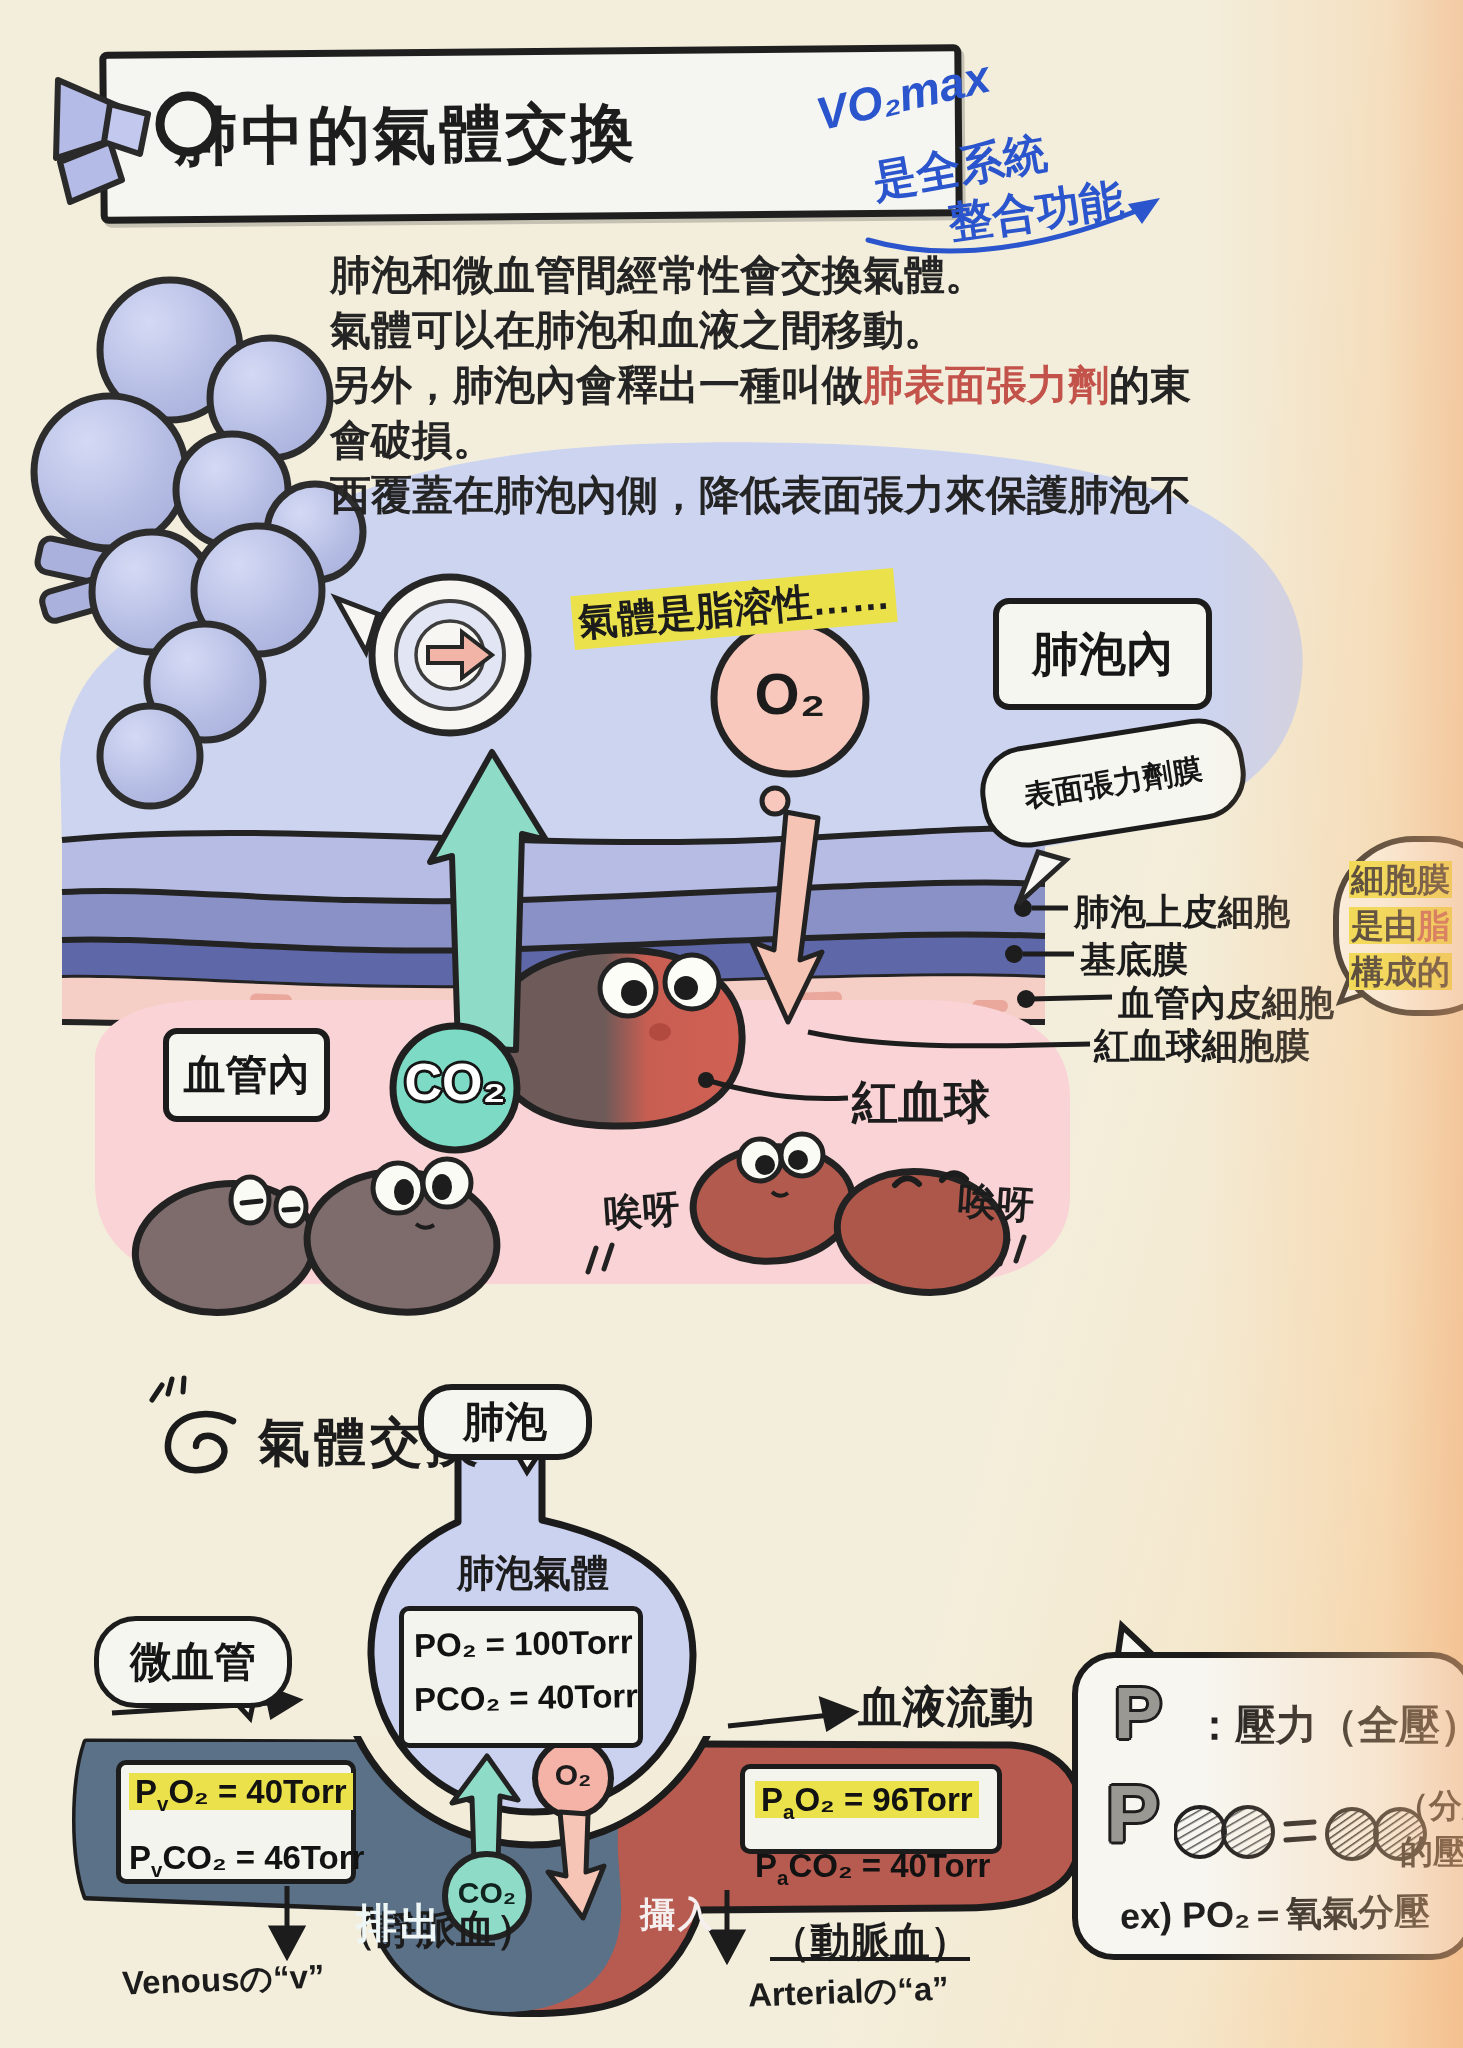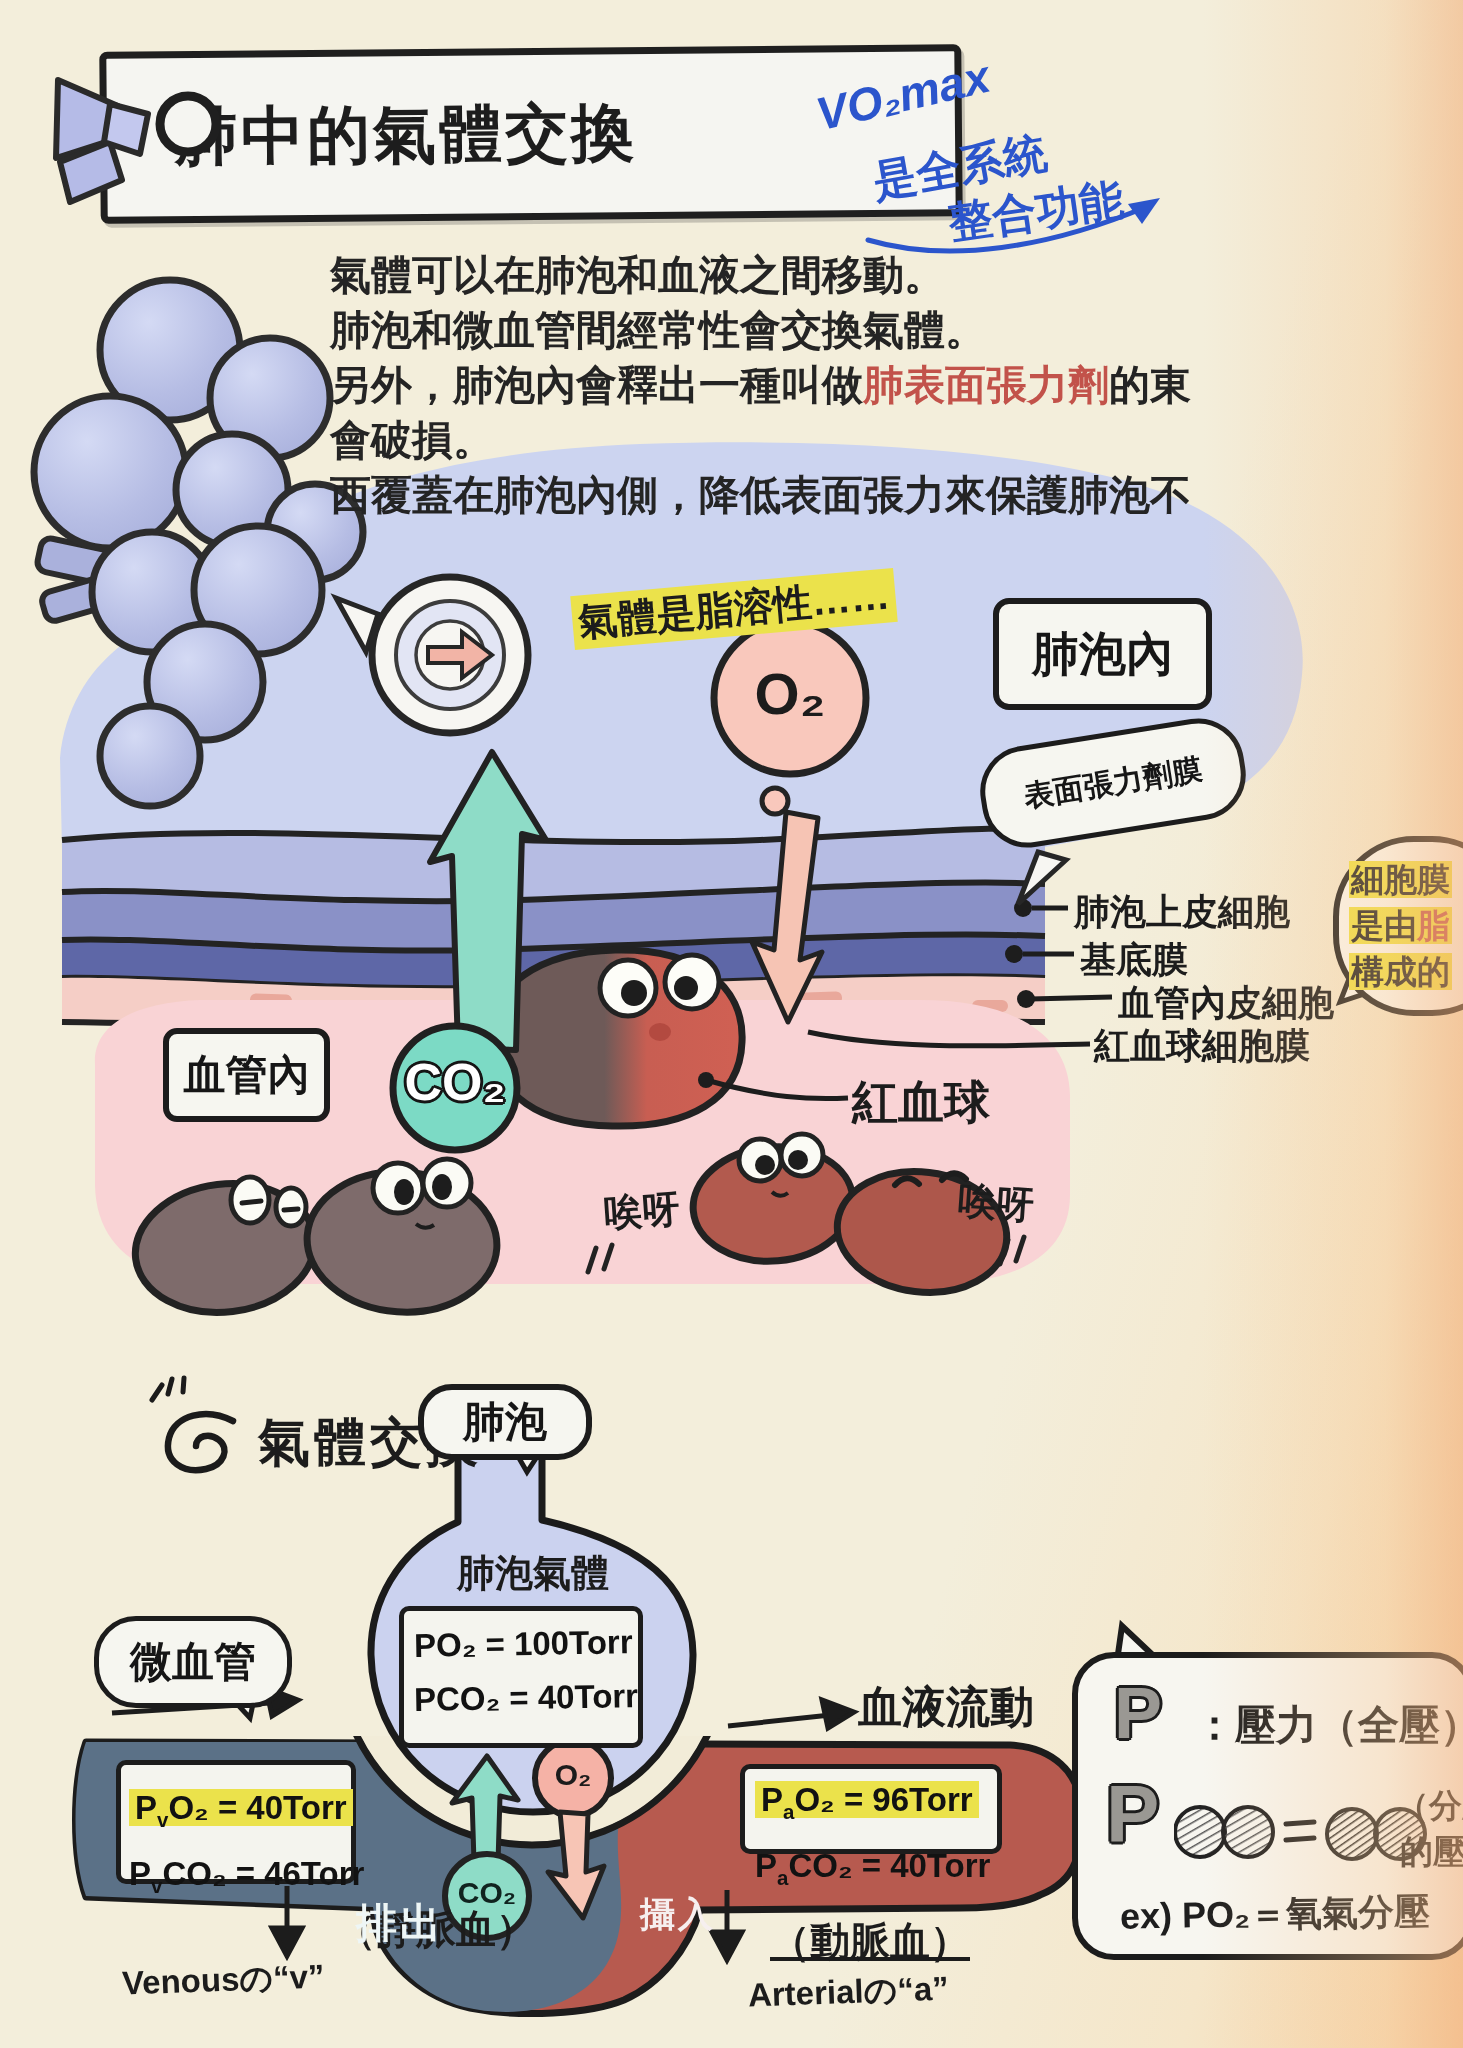--- a/index.html
+++ b/index.html
@@ -247,22 +247,22 @@
     <polygon points="12,100 62,80 74,118 22,140" fill="#b5bbe7" stroke="#2a2a2a" stroke-width="6" stroke-linejoin="round"></polygon>
     <polygon points="62,42 100,52 92,92 56,80" fill="#c3c8ee" stroke="#2a2a2a" stroke-width="6" stroke-linejoin="round"></polygon>
     <circle cx="140" cy="62" r="28" fill="#f5f5f1" stroke="#1f1f1f" stroke-width="9"></circle>
   </svg>
 
   <div class="lbl ink" style="left:815px;top:68px;font-size:46px;transform:rotate(-13deg);font-style:italic;">VO₂max</div>
   <div class="lbl ink" style="left:872px;top:138px;font-size:44px;transform:rotate(-10deg);">是全系統</div>
   <div class="lbl ink" style="left:948px;top:182px;font-size:44px;transform:rotate(-8deg);">整合功能</div>
 
   <div class="abs" style="left:330px;top:248px;font-size:41px;line-height:55px;font-weight:600;color:#242424;z-index:2;white-space:nowrap;">
+    <div>肺泡和微血管間經常性會交換氣體。</div>
     <div>氣體可以在肺泡和血液之間移動。</div>
-    <div>肺泡和微血管間經常性會交換氣體。</div>
     <div>
       <span>另外，肺泡內會釋出一種叫做</span><span class="red">肺表面張力劑</span><span>的東</span>
     </div>
     <div>會破損。</div>
     <div>西覆蓋在肺泡內側，降低表面張力來保護肺泡不</div>
   </div>
 
   <div class="lbl hl" style="left:572px;top:582px;font-size:39px;transform:rotate(-5deg);">氣體是脂溶性……</div>
 
   <div class="box" style="left:993px;top:598px;width:207px;height:100px;font-size:47px;text-align:right;">
@@ -311,21 +311,21 @@
     <div class="vrow" style="transform:rotate(-1deg);">PCO₂ = 40Torr</div>
   </div>
 
   <div class="bubble" style="left:94px;top:1616px;width:188px;height:82px;border-radius:42px;font-size:42px;">
     <span>微血管</span>
   </div>
 
   <div class="lbl" style="left:858px;top:1678px;font-size:44px;">血液流動</div>
 
   <div class="abs" style="left:116px;top:1760px;width:240px;height:124px;background:#f4f4ee;border:5px solid #1c1c1c;
-              border-radius:10px;z-index:2;padding:16px 0 0 8px;box-sizing:border-box;">
+              border-radius:10px;z-index:2;padding:0 0 0 8px;box-sizing:border-box;">
     <div class="vrow">
       <span class="hl"><span>P</span><sub>v</sub><span>O₂ = 40Torr</span></span>
     </div>
     <div class="vrow">
       <span>P</span><sub>v</sub><span>CO₂ = 46Torr</span>
     </div>
   </div>
   <div class="lbl" style="left:336px;top:1902px;font-size:40px;text-align:right;">（靜脈血）</div>
   <div class="lbl" style="left:122px;top:1958px;font-size:33px;transform:rotate(-2deg);">Venousの“v”</div>
 

